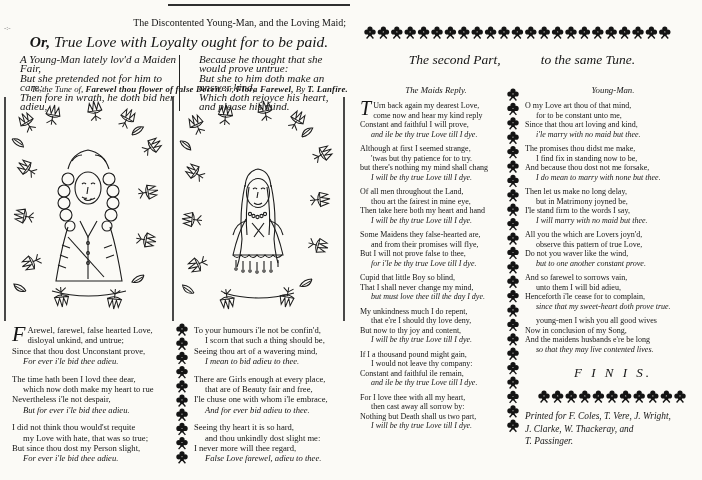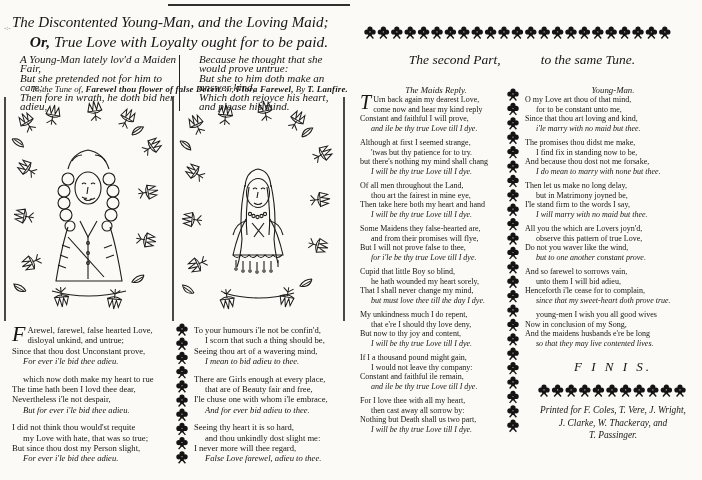--- a/index.html
+++ b/index.html
@@ -3,21 +3,21 @@
 <meta charset="utf-8">
 <style>
   html,body{margin:0;padding:0;background:#e8e8e6;}
   .sheet{position:relative;width:702px;height:480px;background:#fbfaf6;overflow:hidden;
          font-family:"Liberation Serif","DejaVu Serif",serif;color:#151515;}
   .abs{position:absolute;}
   p{margin:0;}
   
   .top-rule{left:168px;top:4px;width:182px;height:2px;background:#2f2f2f;}
   .margin-mark{left:4px;top:24px;font-size:7px;color:#777;}
-  .title{left:12px;top:13px;width:334px;text-align:left;font-style:italic;font-size:15px;
+  .title{left:12px;top:13px;width:334px;text-align:right;font-size:10px;
          line-height:19px;white-space:nowrap;}
   .subtitle{left:12px;top:32px;width:334px;text-align:center;font-style:italic;font-size:15.5px;
             line-height:20px;white-space:nowrap;}
   .subtitle .or{font-weight:bold;}
   .epigraph{left:12px;top:55px;width:334px;display:flex;font-style:italic;font-size:11px;
             line-height:9.4px;}
   .epigraph .ecol{width:50%;}
   .epigraph .ecol.right{border-left:1px solid #222;padding-left:19px;box-sizing:border-box;}
   .epigraph .ecol.left{padding-left:8px;box-sizing:border-box;}
   .tune{left:2px;top:84px;width:346px;text-align:right;font-style:italic;font-size:8.8px;
@@ -36,25 +36,25 @@
   .strip{overflow:visible;}
   
   .part2{left:352px;top:0;width:350px;height:480px;}
   .orn-top{left:12px;top:26px;}
   .p2-heading{left:0;top:52px;width:340px;display:flex;justify-content:center;gap:40px;
               font-style:italic;font-size:13.5px;white-space:nowrap;}
   .p2 .line{font-size:8px;line-height:9.5px;}
   .p2 .stanza{margin-bottom:5px;}
   .colA{left:8px;top:85px;width:152px;}
   .colB{left:173px;top:85px;width:176px;}
-  .col-heading{text-align:center;font-style:italic;font-size:8.8px;}
+  .col-heading{text-align:center;font-style:italic;font-size:8.8px;margin-bottom:6px;}
   .p2 .dropcap{font-size:20px;line-height:15px;}
   .finis{text-align:center;font-style:italic;font-size:13px;letter-spacing:3px;margin-top:11px;}
   .orn-bottom{display:block;margin:9px auto 0 auto;}
-  .imprint{font-style:italic;font-size:9.4px;line-height:12.5px;text-align:center;margin-top:5px;}
+  .imprint{font-style:italic;font-size:9.4px;line-height:12.5px;text-align:left;margin-top:5px;}
   .hidden-defs{position:absolute;width:0;height:0;}
 </style>
 </head>
 <body>
 
 <svg class="hidden-defs" aria-hidden="true">
   <defs>
     <g id="fleuron">
       <circle cx="6" cy="3" r="2.6" fill="#141414"></circle>
       <circle cx="2.9" cy="6" r="2.6" fill="#141414"></circle>
@@ -208,22 +208,22 @@
   </svg>
 
   <div class="abs col1 p1">
       <div class="stanza">
         <p class="line"><span class="dropcap">F</span>Arewel, farewel, false hearted Love,</p>
         <p class="line indent">disloyal unkind, and untrue;</p>
         <p class="line">Since that thou dost Unconstant prove,</p>
         <p class="line indent refrain">For ever i'le bid thee adieu.</p>
       </div>
       <div class="stanza">
+        <p class="line">The time hath been I lovd thee dear,</p>
         <p class="line indent">which now doth make my heart to rue</p>
-        <p class="line">The time hath been I lovd thee dear,</p>
         <p class="line">Nevertheless i'le not despair,</p>
         <p class="line indent refrain">But for ever i'le bid thee adieu.</p>
       </div>
       <div class="stanza">
         <p class="line">I did not think thou would'st requite</p>
         <p class="line indent">my Love with hate, that was so true;</p>
         <p class="line">But since thou dost my Person slight,</p>
         <p class="line indent refrain">For ever i'le bid thee adieu.</p>
       </div>
     </div>
@@ -317,21 +317,20 @@
             <p class="line indent refrain">I will be thy true Love till I dye.</p>
           </div>
           <div class="stanza">
             <p class="line">Some Maidens they false-hearted are,</p>
             <p class="line indent">and from their promises will flye,</p>
             <p class="line">But I will not prove false to thee,</p>
             <p class="line indent refrain">for i'le be thy true Love till I dye.</p>
           </div>
           <div class="stanza">
             <p class="line">Cupid that little Boy so blind,</p>
-            <p class="line indent">he hath wounded my heart sorely,</p>
             <p class="line">That I shall never change my mind,</p>
             <p class="line indent refrain">but must love thee till the day I dye.</p>
           </div>
           <div class="stanza">
             <p class="line">My unkindness much I do repent,</p>
             <p class="line indent">that e're I should thy love deny,</p>
             <p class="line">But now to thy joy and content,</p>
             <p class="line indent refrain">I will be thy true Love till I dye.</p>
           </div>
           <div class="stanza">

